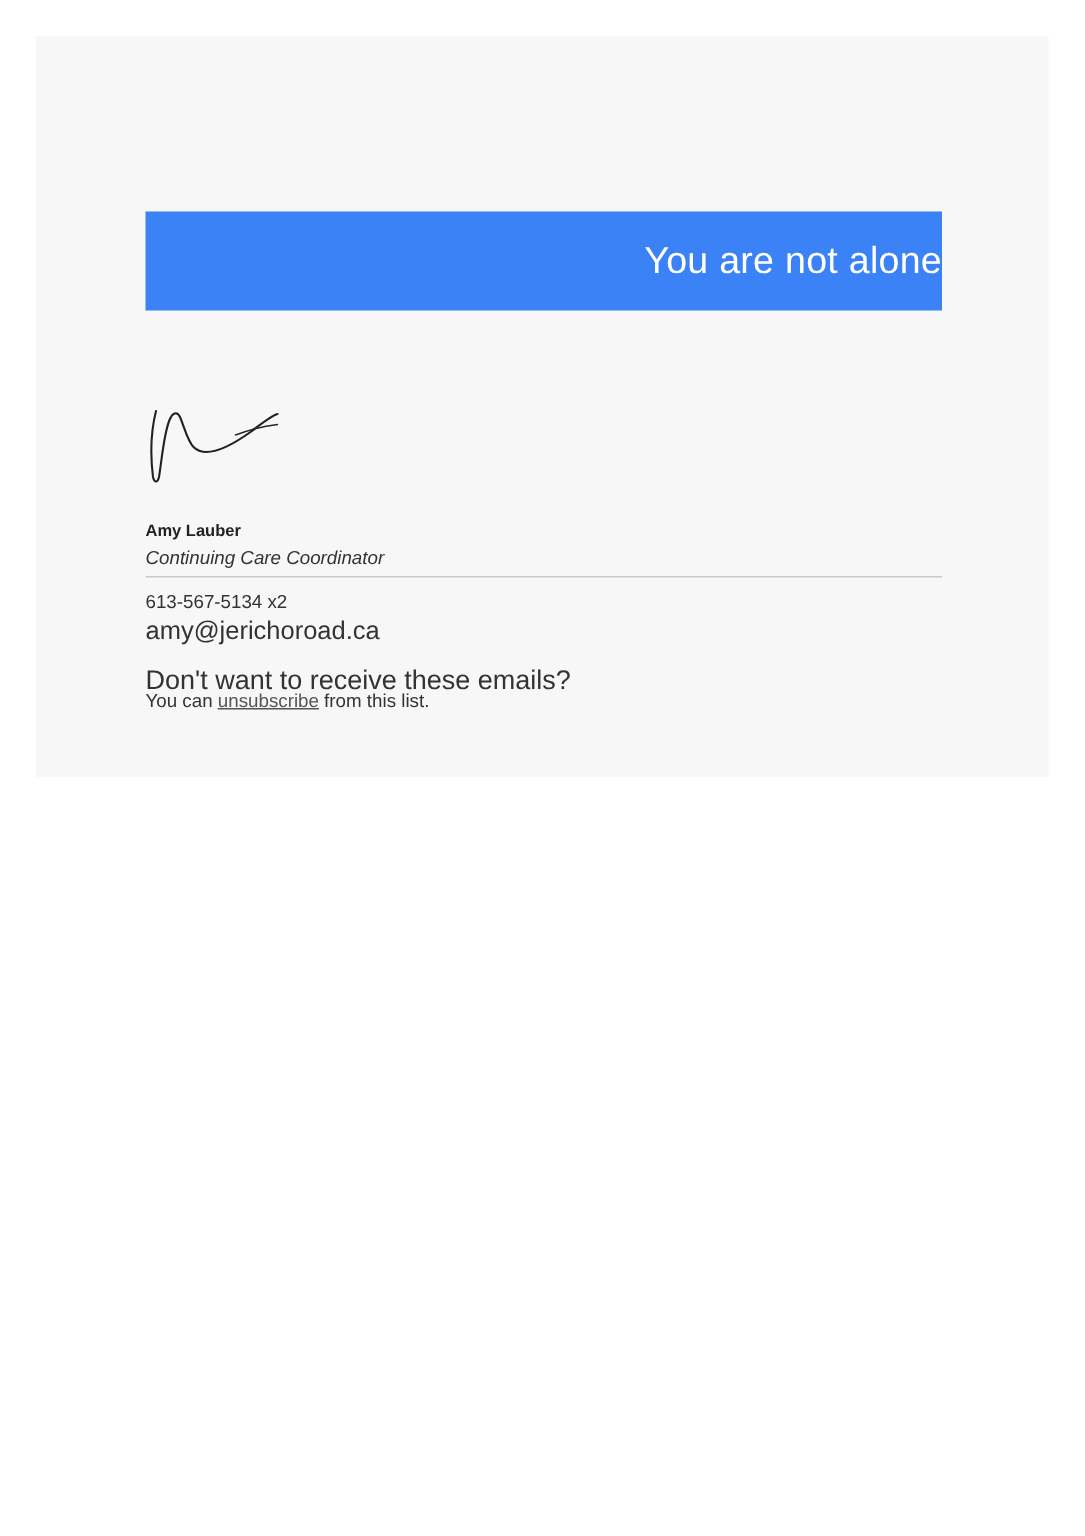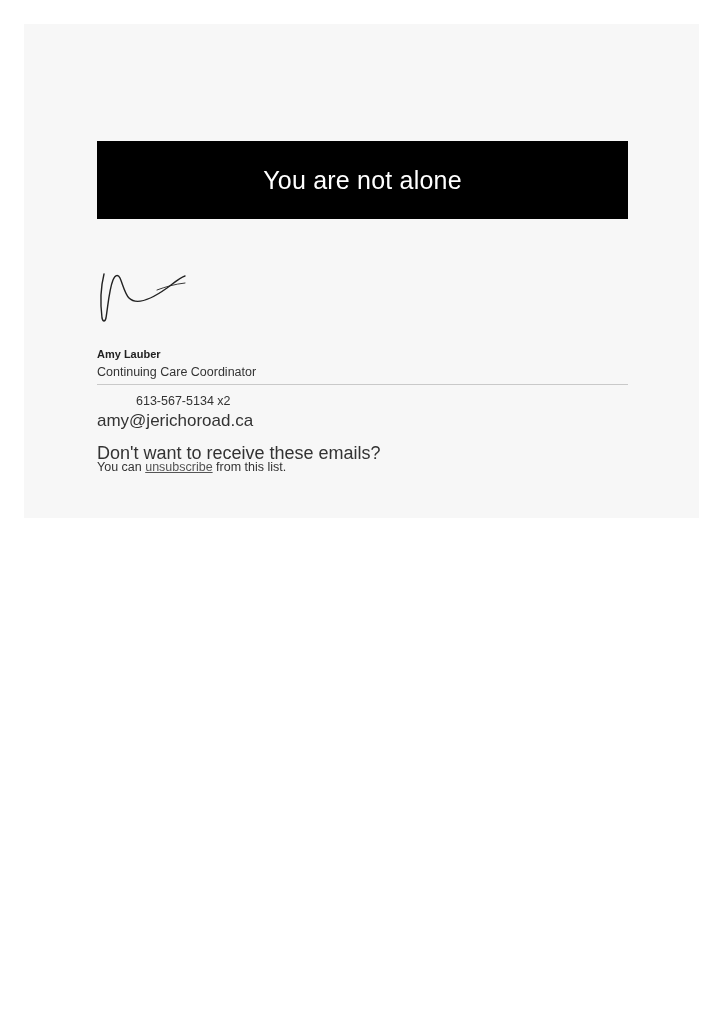--- a/index.html
+++ b/index.html
@@ -33,25 +33,25 @@
   .link-block a {
     color: #1ba1c5;
     text-decoration: underline;
     cursor: pointer;
   }
   .banner {
     position: absolute;
     left: 73px;
     top: 117px;
     width: 531px;
-    height: 78px;
-    background: #000000;
+    height: 66px;
+    background: #3b82f6;
     display: flex;
     align-items: center;
-    justify-content: center;
+    justify-content: flex-end;
   }
   .banner-text {
     color: #ffffff;
     font-size: 25px;
     font-weight: 400;
     letter-spacing: 0.2px;
   }
   .signature-img {
     position: absolute;
     left: 73px;
@@ -66,36 +66,36 @@
     font-size: 11px;
     font-weight: bold;
     color: #222222;
   }
   .sig-role {
     position: absolute;
     left: 73px;
     top: 341px;
     font-size: 12.5px;
     color: #333333;
+    font-style: italic;
   }
   .divider {
     position: absolute;
     left: 73px;
     top: 360px;
     width: 531px;
     height: 1px;
     background: #c9c9c9;
   }
   .sig-phone {
     position: absolute;
     left: 73px;
     top: 370px;
     font-size: 12.5px;
     color: #333333;
-    margin-left: 39px;
   }
   .sig-email {
     position: absolute;
     left: 73px;
     top: 387px;
     font-size: 17px;
     color: #333333;
   }
   .optout-line1 {
     position: absolute;

